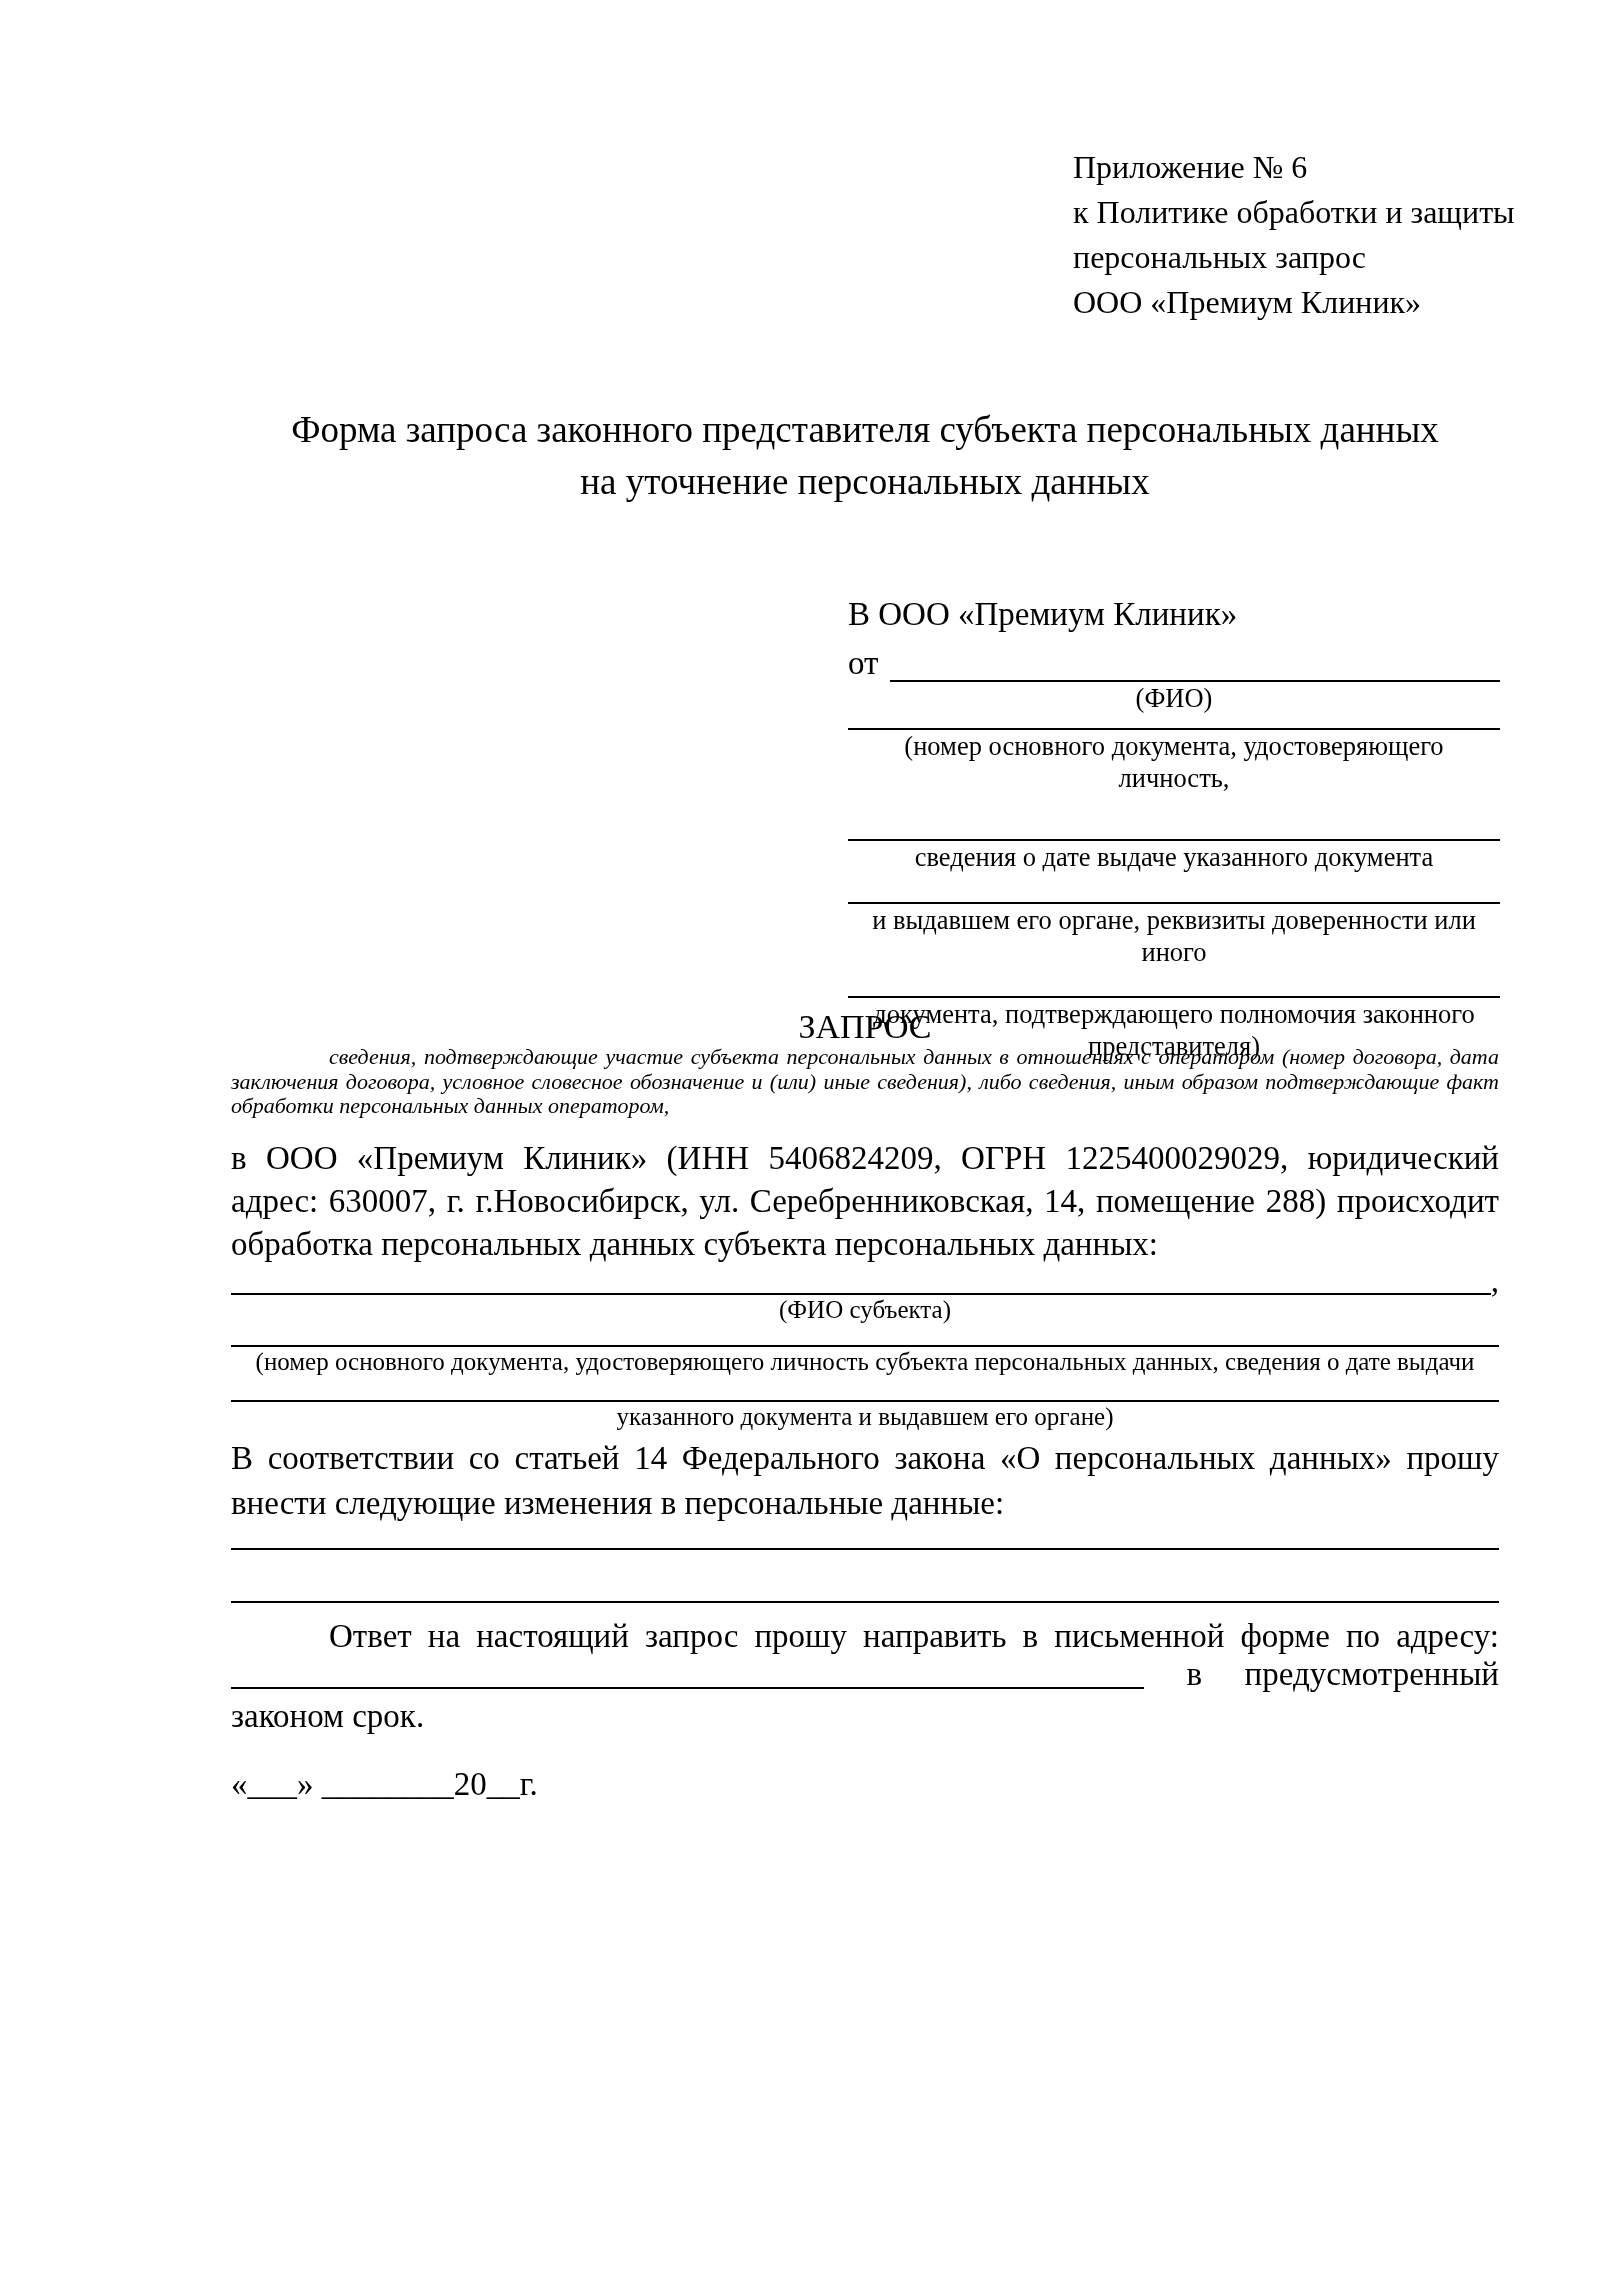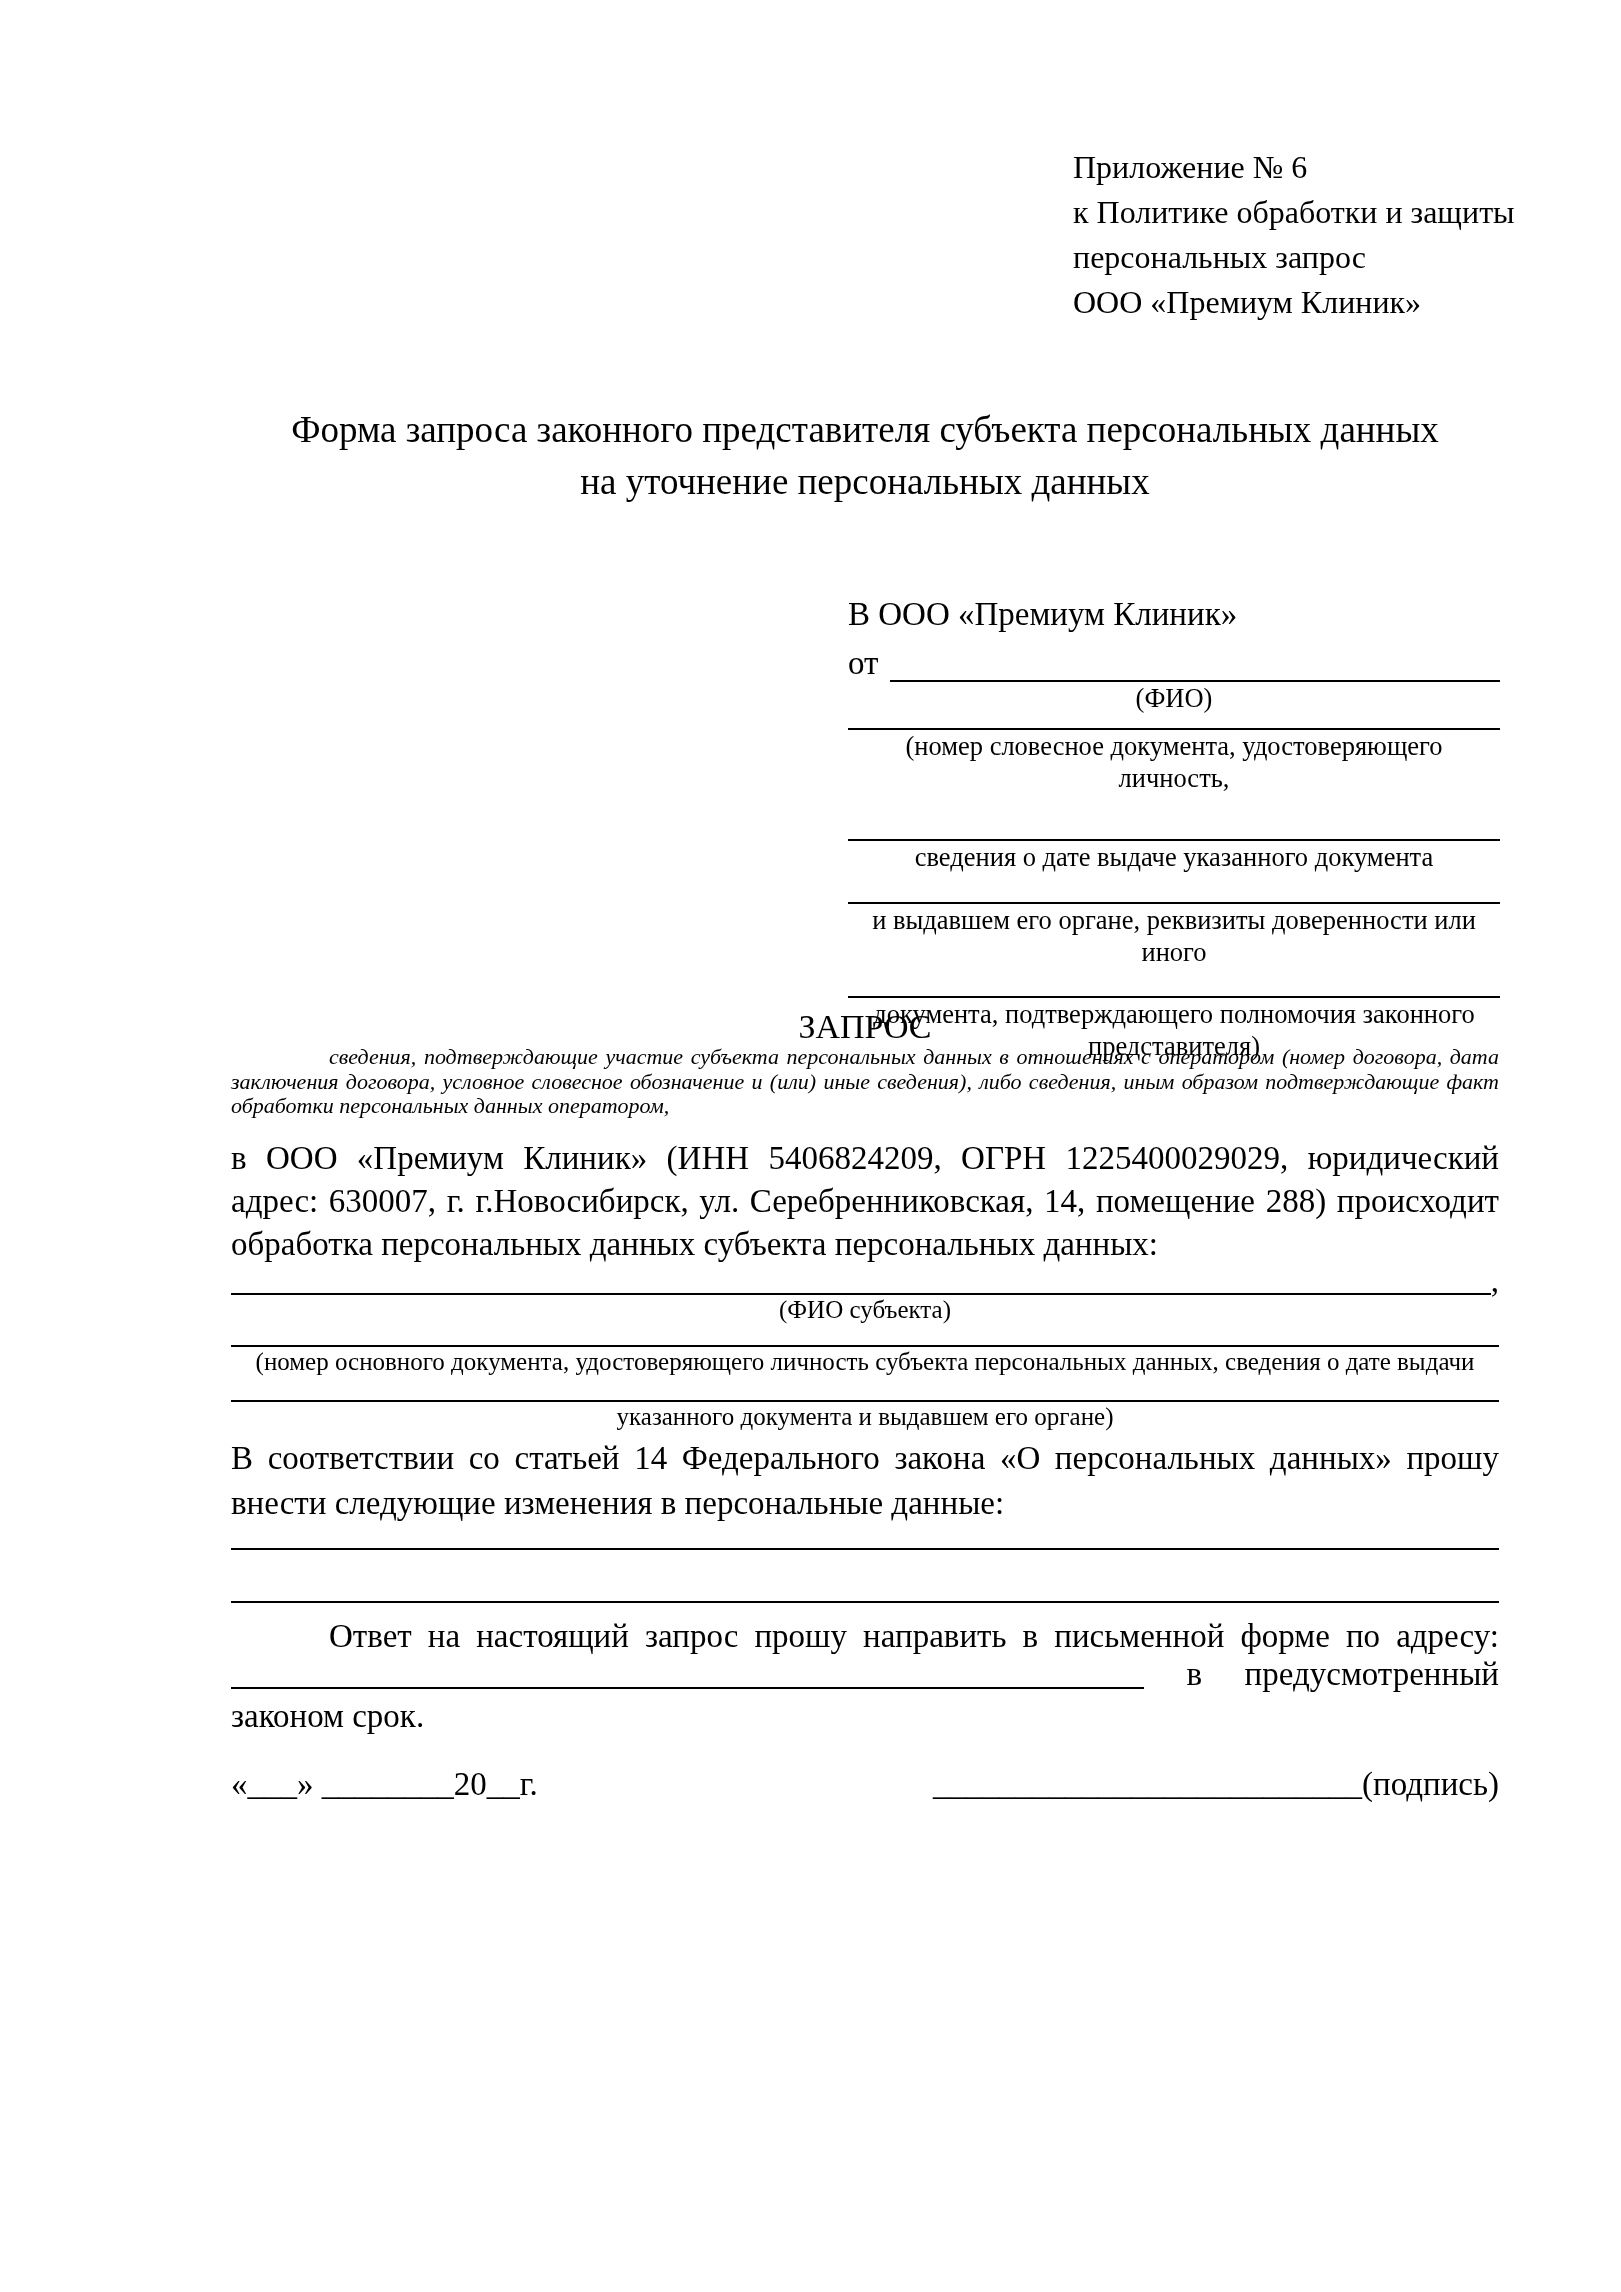--- a/index.html
+++ b/index.html
@@ -161,21 +161,21 @@
   </div>
 
   <div class="from">
     <div class="to-line">В ООО «Премиум Клиник»</div>
     <div class="from-row">
       <span class="pre">от</span>
       <span class="fill"></span>
     </div>
     <div class="cap">(ФИО)</div>
     <div class="uline u1"></div>
-    <div class="cap">(номер словесное документа, удостоверяющего личность,</div>
+    <div class="cap">(номер основного документа, удостоверяющего личность,</div>
     <div class="uline u2"></div>
     <div class="cap">сведения о дате выдаче указанного документа</div>
     <div class="uline u3"></div>
     <div class="cap">и выдавшем его органе, реквизиты доверенности или иного</div>
     <div class="uline u4"></div>
     <div class="cap">документа, подтверждающего полномочия законного представителя)</div>
   </div>
 
   <div class="req">
     <div class="req-heading">ЗАПРОС</div>
@@ -205,18 +205,17 @@
     <div class="reply-1">Ответ на настоящий запрос прошу направить в письменной форме по адресу:</div>
     <div class="reply-2">
       <span class="addr-line"></span>
       <span class="w">в</span>
       <span class="w">предусмотренный</span>
     </div>
     <div class="reply-3">законом срок.</div>
 
     <div class="footer-row">
       <span class="left">«___» ________20__г.</span>
-      <span class="right"><span>__________________________</span><span>(подпись)</span></span>
     </div>
   </div>
 
 </div>
 
 
 </body></html>

